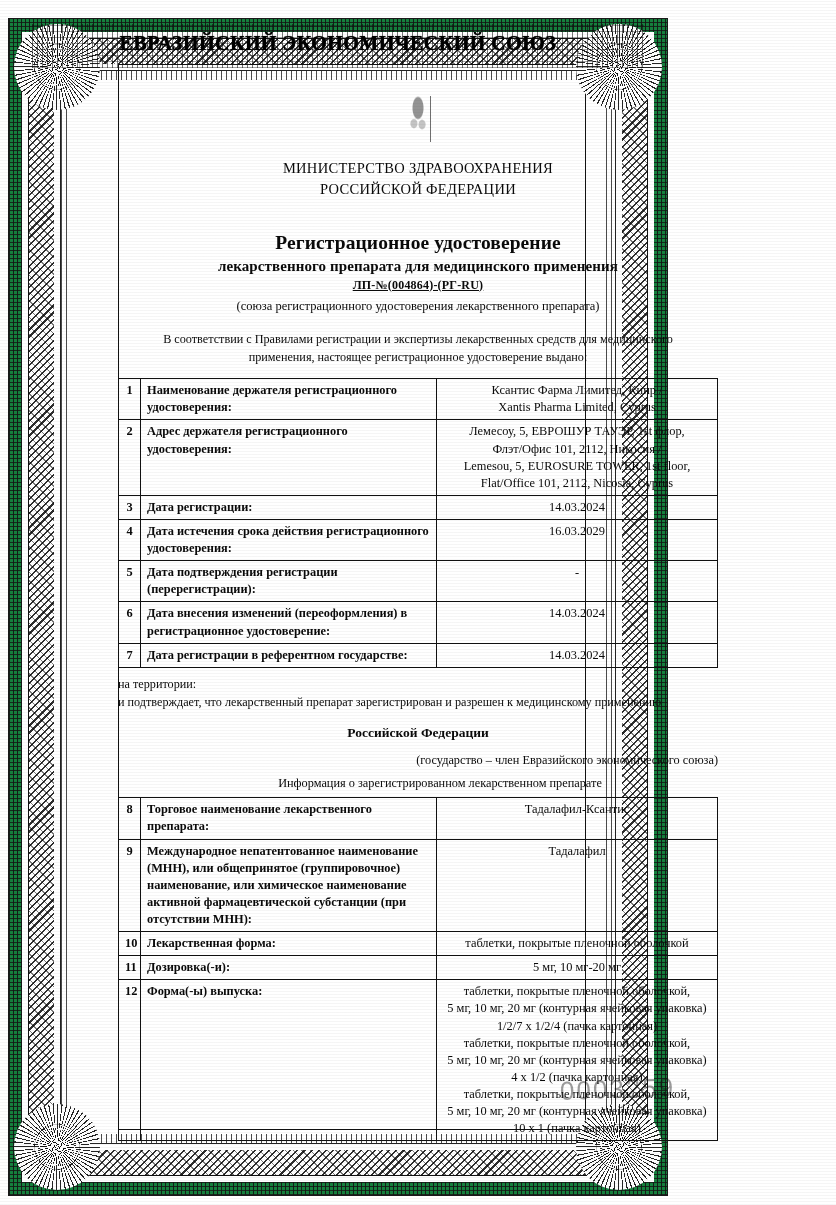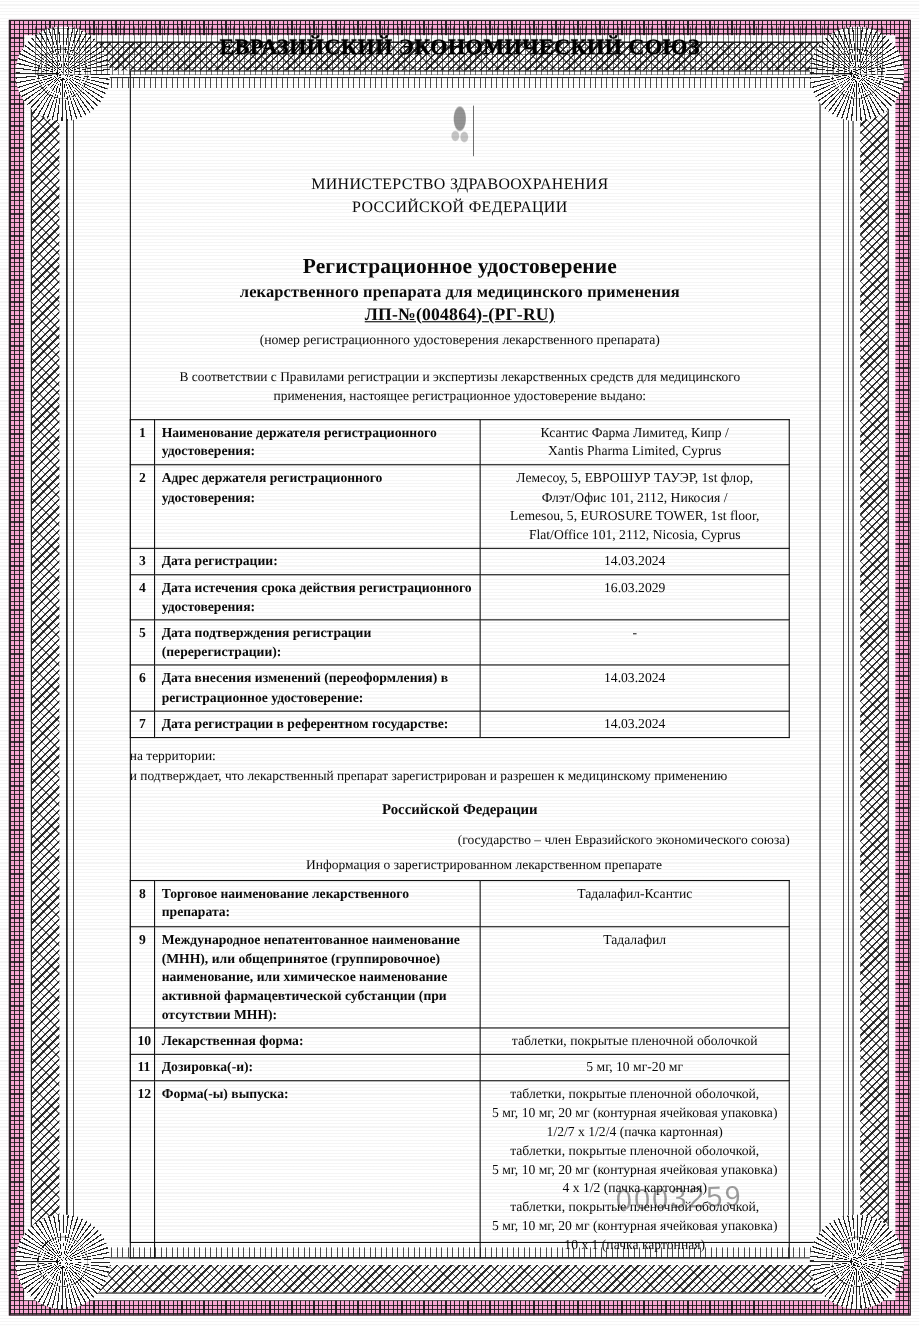--- a/index.html
+++ b/index.html
@@ -10,22 +10,22 @@
     background: #ffffff;
     font-family: "Liberation Serif", "DejaVu Serif", serif;
     color: #0a0a0a;
     position: relative;
     overflow: hidden;
     -webkit-font-smoothing: none;
   }
 
   
   .sheet {
-    position:absolute; left:8px; top:18px; width:820px; height:1178px;
-    background:#f9a8d4;
+    position:absolute; left:8px; top:18px; width:660px; height:1178px;
+    background:#15803d;
   }
   .guilloche-outer{
     position:absolute; left:0; top:0; right:0; bottom:0;
     border:1px solid #1a1a1a;
     background:
       repeating-linear-gradient(90deg, rgba(20,20,20,.90) 0 1px, rgba(255,255,255,0) 1px 4px),
       repeating-linear-gradient(0deg, rgba(20,20,20,.80) 0 1px, rgba(255,255,255,0) 1px 4px);
   }
   .guilloche-mask{
     position:absolute; left:14px; top:14px; right:14px; bottom:14px;
@@ -107,21 +107,21 @@
   .ministry{
     text-align:center; font-size:14.5px; font-weight:400;
     letter-spacing:.3px; line-height:1.45; margin-bottom:30px;
   }
   .doc-title{
     text-align:center; font-weight:700; font-size:19.5px;
     line-height:1.35; letter-spacing:.1px;
   }
   .doc-title .l2{ font-size:15px; }
   .reg-number{
-    text-align:center; font-weight:700; font-size:16px;
+    text-align:center; font-weight:700; font-size:12px;
     text-decoration:underline; margin-top:1px; letter-spacing:.2px;
   }
   .reg-caption{
     text-align:center; font-size:12.5px; margin-top:6px;
   }
   .intro{
     text-align:center; font-size:12.2px; line-height:1.5;
     margin-top:16px; margin-bottom:12px;
   }
 
@@ -201,21 +201,21 @@
     <div>МИНИСТЕРСТВО ЗДРАВООХРАНЕНИЯ</div>
     <div>РОССИЙСКОЙ ФЕДЕРАЦИИ</div>
   </div>
 
   <div class="doc-title">
     <div>Регистрационное удостоверение</div>
     <div class="l2">лекарственного препарата для медицинского применения</div>
   </div>
 
   <div class="reg-number">ЛП-№(004864)-(РГ-RU)</div>
-  <div class="reg-caption">(номер регистрационного удостоверения лекарственного препарата)</div>
+  <div class="reg-caption">(союза регистрационного удостоверения лекарственного препарата)</div>
 
   <div class="intro">
     <div>В соответствии с Правилами регистрации и экспертизы лекарственных средств для медицинского</div>
     <div>применения, настоящее регистрационное удостоверение выдано:</div>
   </div>
 
   <table class="reg">
     <tbody id="holder-body">
         <tr>
           <td class="num">1</td>

